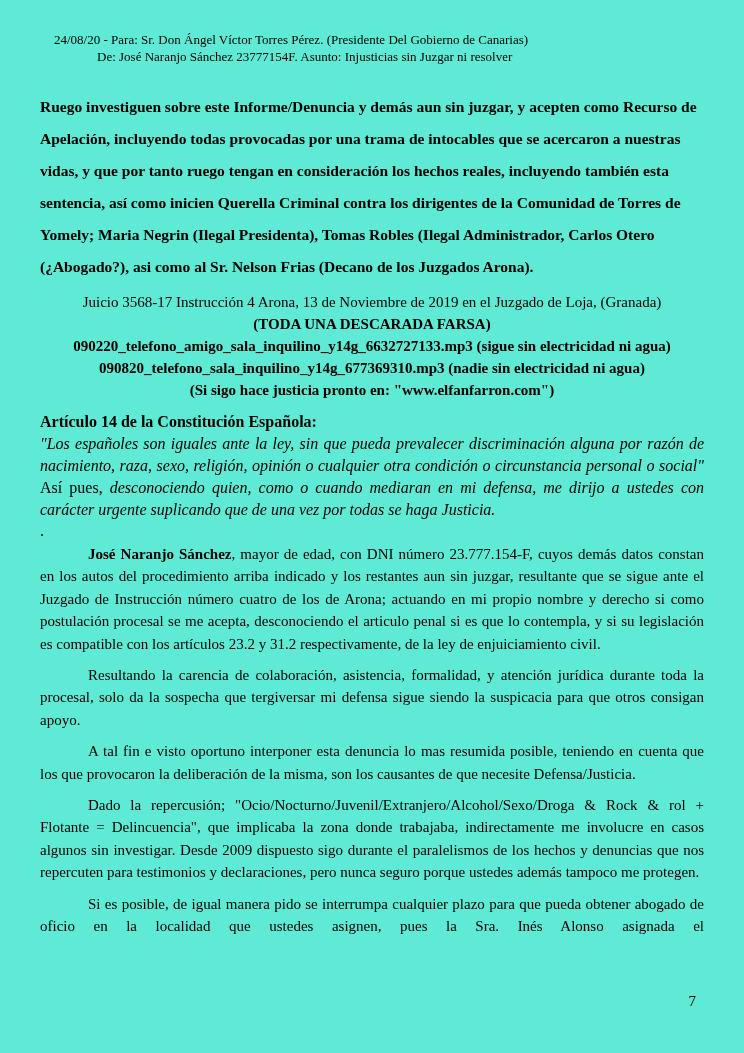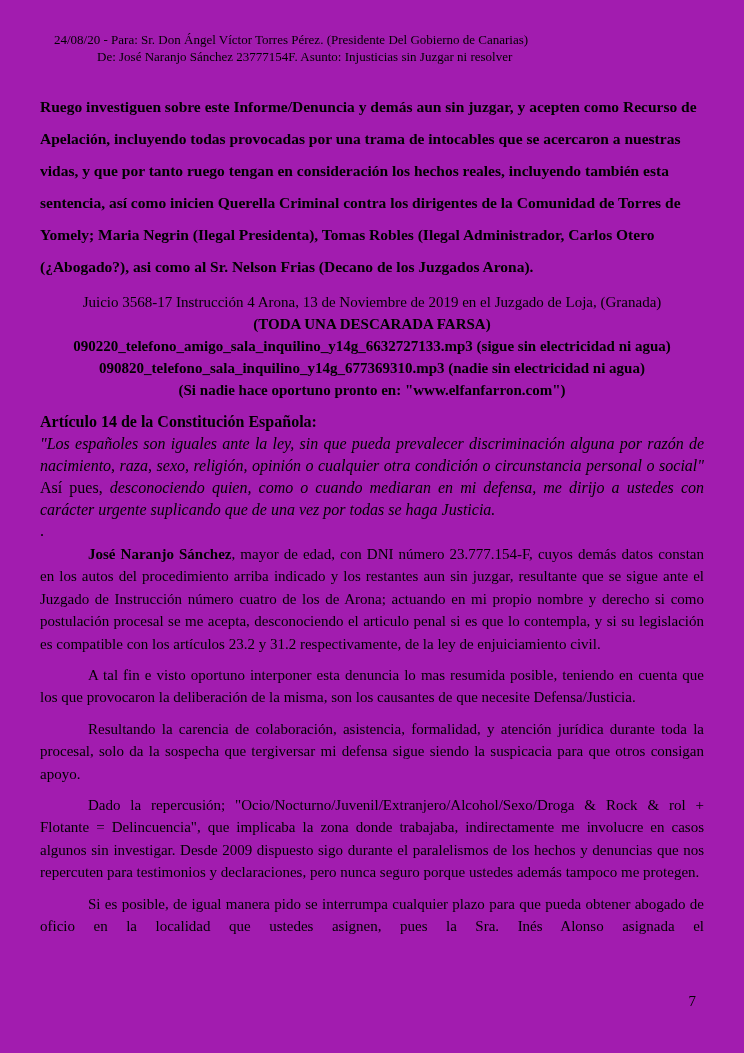--- a/index.html
+++ b/index.html
@@ -6,21 +6,21 @@
   html, body {
     margin: 0;
     padding: 0;
     background: #e8e8e8;
   }
   .page {
     position: relative;
     width: 744px;
     height: 1053px;
     margin: 0 auto;
-    background: #a21caf;
+    background: #5eead4;
     color: #000000;
     font-family: "Liberation Serif", "DejaVu Serif", serif;
     box-sizing: border-box;
     padding: 31px 40px 0 40px;
     overflow: hidden;
   }
   .letter-header {
     font-size: 13px;
     line-height: 17px;
     margin-left: 14px;
@@ -98,34 +98,34 @@
     <div class="line2">De: José Naranjo Sánchez 23777154F. Asunto: Injusticias sin Juzgar ni resolver</div>
   </div>
 
   <p class="intro-para">Ruego investiguen sobre este Informe/Denuncia y  demás aun sin juzgar, y acepten  como Recurso de Apelación, incluyendo todas provocadas por una trama de intocables que se acercaron a nuestras vidas, y que por tanto ruego tengan en consideración los hechos reales, incluyendo también esta sentencia, así como inicien Querella Criminal contra los dirigentes de la Comunidad de Torres de Yomely;  Maria Negrin (Ilegal Presidenta), Tomas Robles (Ilegal Administrador, Carlos Otero (¿Abogado?), asi como al Sr. Nelson Frias (Decano de los Juzgados Arona).</p>
 
   <div class="case-block">
     <div class="regular">Juicio 3568-17 Instrucción 4 Arona, 13 de Noviembre de 2019 en el Juzgado de Loja, (Granada)</div>
     <div>(TODA UNA DESCARADA FARSA)</div>
     <div>090220_telefono_amigo_sala_inquilino_y14g_6632727133.mp3 (sigue sin electricidad ni agua)</div>
     <div>090820_telefono_sala_inquilino_y14g_677369310.mp3 (nadie sin electricidad ni agua)</div>
-    <div>(Si nadie hace oportuno pronto en: "www.elfanfarron.com")</div>
+    <div>(Si sigo hace justicia pronto en: "www.elfanfarron.com")</div>
   </div>
 
   <h2 class="article-heading">Artículo 14 de la Constitución Española:</h2>
 
   <p class="article-para"><span class="it">"Los españoles son iguales ante la ley, sin que pueda prevalecer discriminación alguna por razón de nacimiento, raza, sexo, religión, opinión o cualquier otra condición o circunstancia personal o social"</span><span> Así pues, </span><span class="it">desconociendo quien, como o cuando mediaran en mi defensa, me dirijo a ustedes con carácter urgente suplicando que de una vez por todas se haga Justicia.</span></p>
 
   <div class="lone-period">.</div>
 
   <p class="body-para first"><b>José Naranjo Sánchez</b><span>, mayor de edad, con DNI número 23.777.154-F, cuyos demás datos constan en los autos del procedimiento arriba indicado y los restantes aun sin juzgar, resultante que se sigue ante el Juzgado de Instrucción número cuatro de los de Arona; actuando en mi propio nombre y derecho si como postulación procesal se me acepta, desconociendo el articulo penal si es que lo contempla,  y si su legislación es compatible con los artículos 23.2 y 31.2 respectivamente, de la ley de enjuiciamiento civil.</span></p>
 
+  <p class="body-para">Resultando la carencia de colaboración, asistencia, formalidad, y atención jurídica durante toda la procesal, solo da la sospecha que tergiversar mi defensa sigue siendo la suspicacia para que otros consigan apoyo.</p>
+
   <p class="body-para">A tal fin e visto oportuno interponer esta denuncia lo mas resumida posible, teniendo en cuenta que los que provocaron la deliberación de la misma, son los causantes de que necesite Defensa/Justicia.</p>
-
-  <p class="body-para">Resultando la carencia de colaboración, asistencia, formalidad, y atención jurídica durante toda la procesal, solo da la sospecha que tergiversar mi defensa sigue siendo la suspicacia para que otros consigan apoyo.</p>
 
   <p class="body-para">Dado la repercusión; "Ocio/Nocturno/Juvenil/Extranjero/Alcohol/Sexo/Droga &amp; Rock &amp; rol + Flotante = Delincuencia", que implicaba la zona donde trabajaba, indirectamente me involucre en casos algunos sin investigar. Desde 2009 dispuesto sigo durante el paralelismos de los hechos y denuncias que nos repercuten para testimonios y declaraciones, pero nunca seguro porque ustedes además tampoco me protegen.</p>
 
   <p class="body-para justify-last">Si es posible, de igual manera pido se interrumpa cualquier plazo para que pueda obtener abogado de oficio en la localidad que ustedes asignen, pues la Sra. Inés Alonso asignada el</p>
 
   <div class="page-number">7</div>
 
 </div>
 
 </body></html>

